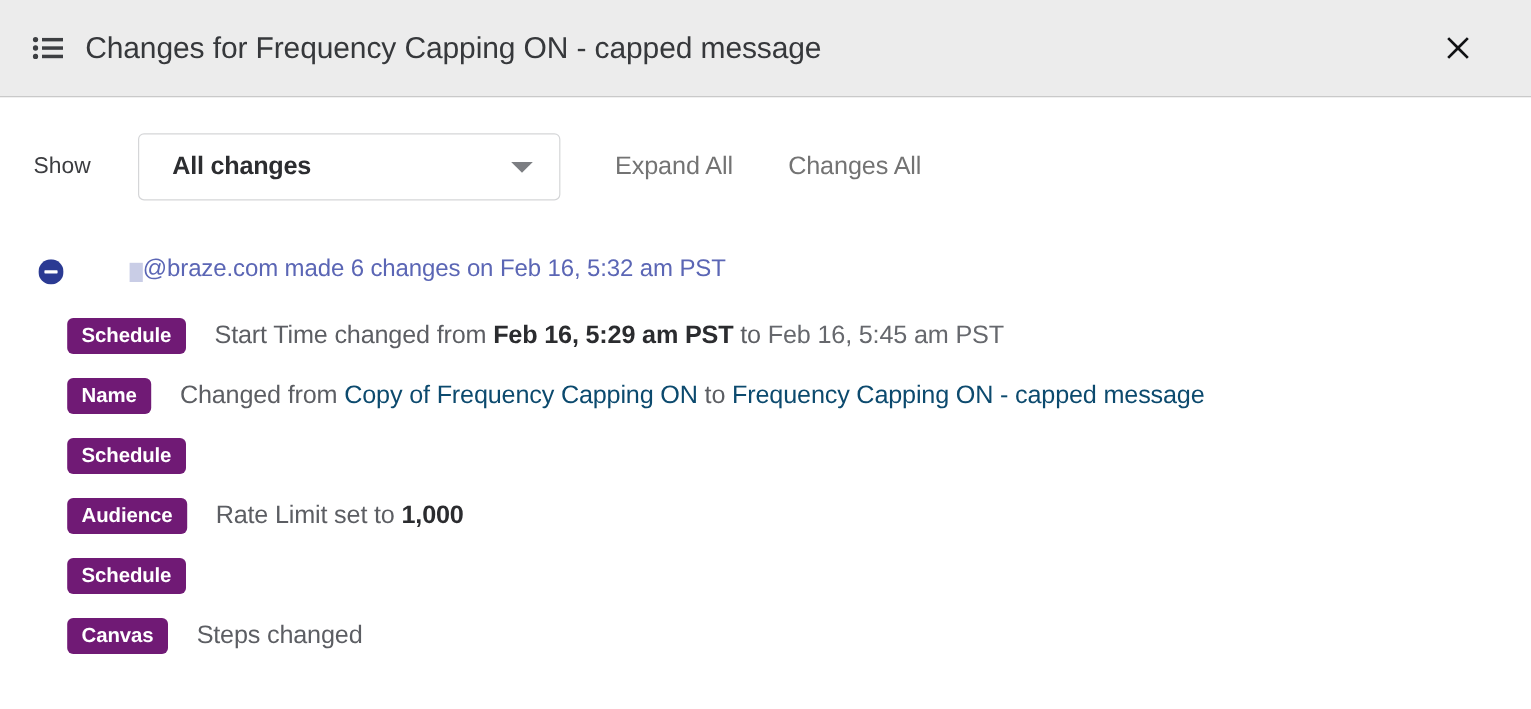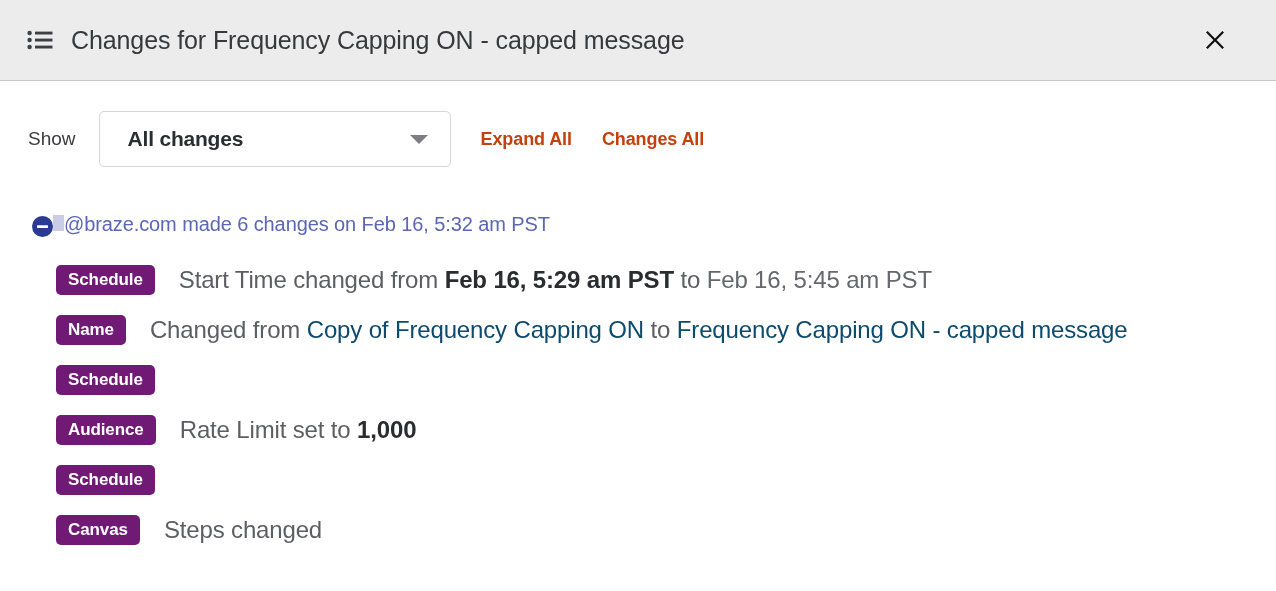--- a/index.html
+++ b/index.html
@@ -60,21 +60,21 @@
     padding: 0;
     margin-right: 12px;
   }
   .close-button svg { display: block; }
 
   
   .toolbar {
     display: flex;
     align-items: center;
     padding: 30px 0 0 28px;
-    gap: 0;
+    gap: 16px;
   }
   .show-label {
     font-size: 19px;
     color: #3c3d40;
     font-weight: 400;
     margin-right: 23px;
   }
   .select-wrap {
     position: relative;
     width: 352px;
@@ -98,27 +98,26 @@
     position: absolute;
     right: 22px;
     top: 50%;
     margin-top: -4px;
     width: 0; height: 0;
     border-left: 9px solid transparent;
     border-right: 9px solid transparent;
     border-top: 9px solid #7c7e82;
   }
   .toolbar-link {
-    font-size: 18px;
-    color: #c2410c;
+    font-size: 21px;
+    color: #737373;
     margin-left: 30px;
     cursor: pointer;
     white-space: nowrap;
     letter-spacing: -0.1px;
-    font-weight: bold;
   }
   .toolbar-link.first { margin-left: 30px; }
 
   
   .changes-area {
     padding: 46px 0 0 0;
   }
   .change-group { position: relative; }
   .group-header {
     display: flex;
@@ -130,24 +129,25 @@
     flex: 0 0 auto;
     width: 21px;
     height: 21px;
     margin-top: 3px;
     cursor: pointer;
   }
   .toggle-icon svg { display: block; }
   .group-title {
     font-size: 20px;
     color: #5b66b5;
-    white-space: nowrap;
-    letter-spacing: -0.1px;
-    display: flex;
-    align-items: flex-start;
+    margin-left: 55px;
+    white-space: nowrap;
+    letter-spacing: -0.1px;
+    display: flex;
+    align-items: center;
   }
   .redacted {
     display: inline-block;
     width: 11px;
     height: 16px;
     background: #c9cde6;
     margin-right: 0px;
     position: relative;
     top: 2px;
   }
@@ -166,21 +166,21 @@
     font-size: 17px;
     font-weight: 700;
     border-radius: 5px;
     padding: 6px 12px 7px 12px;
     line-height: 1;
     letter-spacing: -0.1px;
     text-align: center;
     cursor: default;
   }
   .row-text {
-    font-size: 24px;
+    font-size: 21px;
     color: #5c5e63;
     margin-left: 24px;
     white-space: nowrap;
     letter-spacing: -0.15px;
   }
   .row-text .v-bold {
     font-weight: 700;
     color: #2b2c2f;
   }
   .row-text .v-plain {

